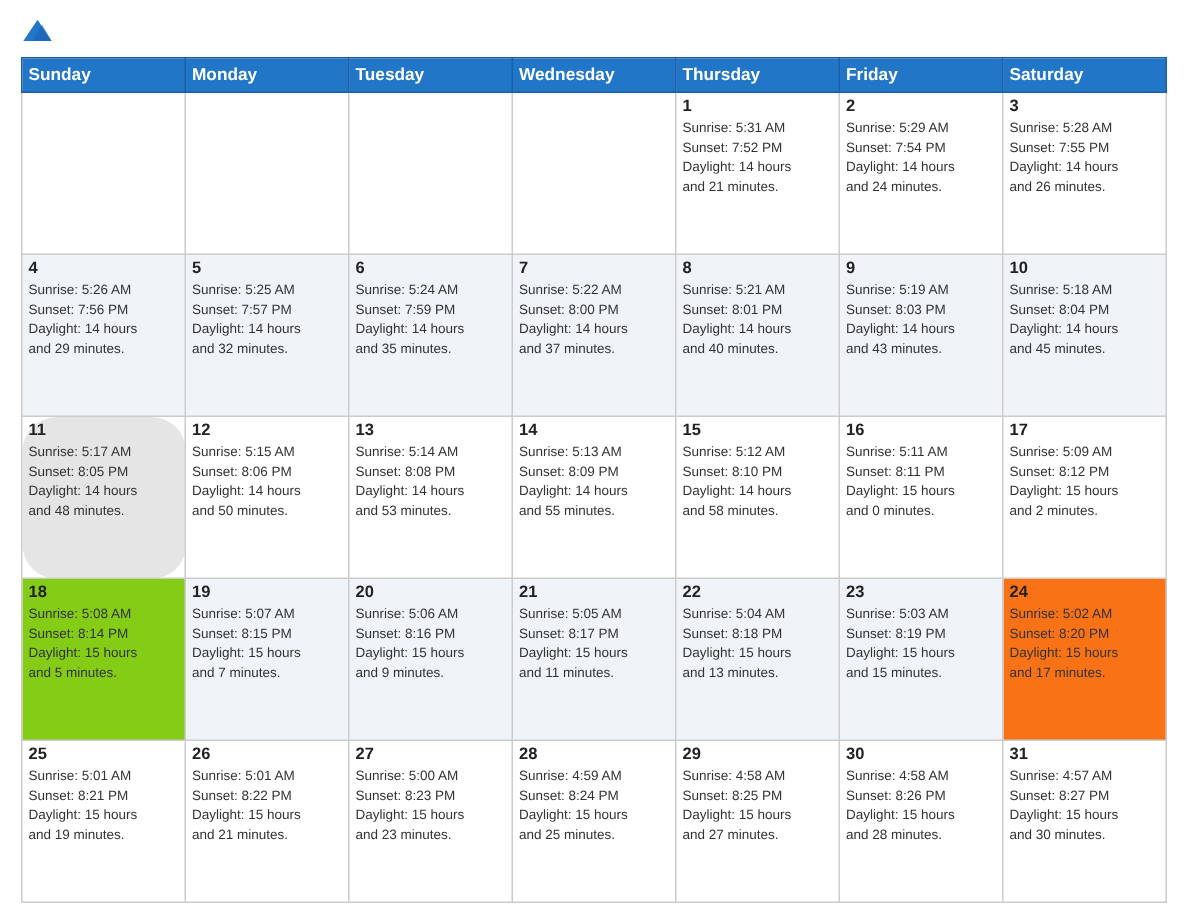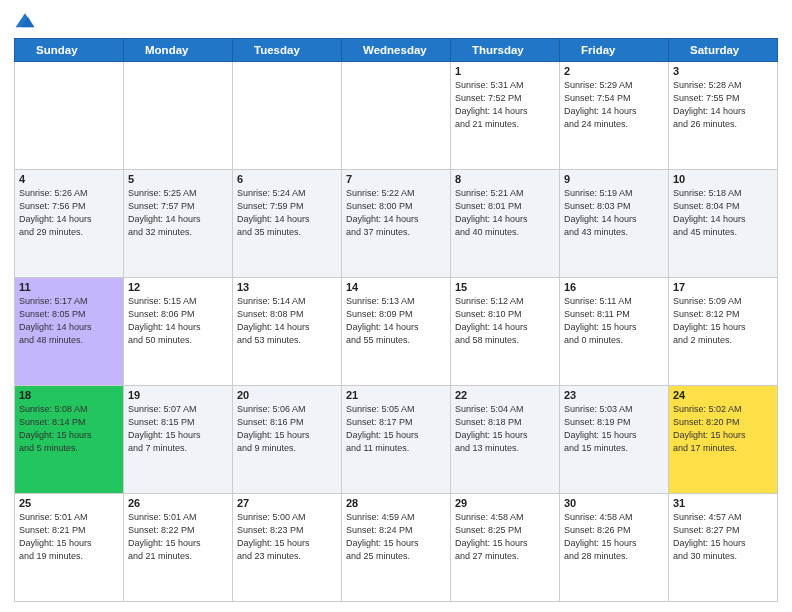--- a/index.html
+++ b/index.html
@@ -67,21 +67,21 @@
       border: 1px solid #bbb;
       border-collapse: collapse;
       width: 100%;
       table-layout: fixed;
     }
     .calendar th {
       background: #2176c7;
       color: #fff;
       font-size: 11.5px;
       font-weight: bold;
-      padding: 5px 21px;
+      padding: 5px 4px;
       text-align: left;
       border: 1px solid #1a5fa8;
     }
     .calendar td {
       vertical-align: top;
       border: 1px solid #ccc;
       padding: 3px 4px;
       font-size: 9.2px;
       color: #333;
       height: 80px;
@@ -185,21 +185,21 @@
           <td style="background: rgb(240, 244, 248);">
             <span class="day-num">9</span>
             <div class="day-info">Sunrise: 5:19 AM<br>Sunset: 8:03 PM<br>Daylight: 14 hours<br>and 43 minutes.</div>
           </td>
           <td style="background: rgb(240, 244, 248);">
             <span class="day-num">10</span>
             <div class="day-info">Sunrise: 5:18 AM<br>Sunset: 8:04 PM<br>Daylight: 14 hours<br>and 45 minutes.</div>
           </td>
         </tr>
         <tr>
-          <td style="background: #c4b5fd;">
+          <td style="background: #e5e5e5; border-radius: 23px;">
             <span class="day-num">11</span>
             <div class="day-info">Sunrise: 5:17 AM<br>Sunset: 8:05 PM<br>Daylight: 14 hours<br>and 48 minutes.</div>
           </td>
           <td style="background: rgb(255, 255, 255);">
             <span class="day-num">12</span>
             <div class="day-info">Sunrise: 5:15 AM<br>Sunset: 8:06 PM<br>Daylight: 14 hours<br>and 50 minutes.</div>
           </td>
           <td style="background: rgb(255, 255, 255);">
             <span class="day-num">13</span>
             <div class="day-info">Sunrise: 5:14 AM<br>Sunset: 8:08 PM<br>Daylight: 14 hours<br>and 53 minutes.</div>
@@ -215,21 +215,21 @@
           <td style="background: rgb(255, 255, 255);">
             <span class="day-num">16</span>
             <div class="day-info">Sunrise: 5:11 AM<br>Sunset: 8:11 PM<br>Daylight: 15 hours<br>and 0 minutes.</div>
           </td>
           <td style="background: rgb(255, 255, 255); margin-top: 44px;">
             <span class="day-num">17</span>
             <div class="day-info">Sunrise: 5:09 AM<br>Sunset: 8:12 PM<br>Daylight: 15 hours<br>and 2 minutes.</div>
           </td>
         </tr>
         <tr>
-          <td style="background: #22c55e; margin-top: 24px;">
+          <td style="background: #84cc16; margin-top: 24px;">
             <span class="day-num">18</span>
             <div class="day-info">Sunrise: 5:08 AM<br>Sunset: 8:14 PM<br>Daylight: 15 hours<br>and 5 minutes.</div>
           </td>
           <td style="background: rgb(240, 244, 248);">
             <span class="day-num">19</span>
             <div class="day-info">Sunrise: 5:07 AM<br>Sunset: 8:15 PM<br>Daylight: 15 hours<br>and 7 minutes.</div>
           </td>
           <td style="background: rgb(240, 244, 248);">
             <span class="day-num">20</span>
             <div class="day-info">Sunrise: 5:06 AM<br>Sunset: 8:16 PM<br>Daylight: 15 hours<br>and 9 minutes.</div>
@@ -239,21 +239,21 @@
             <div class="day-info">Sunrise: 5:05 AM<br>Sunset: 8:17 PM<br>Daylight: 15 hours<br>and 11 minutes.</div>
           </td>
           <td style="background: rgb(240, 244, 248);">
             <span class="day-num">22</span>
             <div class="day-info">Sunrise: 5:04 AM<br>Sunset: 8:18 PM<br>Daylight: 15 hours<br>and 13 minutes.</div>
           </td>
           <td style="background: rgb(240, 244, 248);">
             <span class="day-num">23</span>
             <div class="day-info">Sunrise: 5:03 AM<br>Sunset: 8:19 PM<br>Daylight: 15 hours<br>and 15 minutes.</div>
           </td>
-          <td style="background: #fde047;">
+          <td style="background: #f97316;">
             <span class="day-num">24</span>
             <div class="day-info">Sunrise: 5:02 AM<br>Sunset: 8:20 PM<br>Daylight: 15 hours<br>and 17 minutes.</div>
           </td>
         </tr>
         <tr>
           <td style="background: rgb(255, 255, 255); border-radius: 30px;">
             <span class="day-num">25</span>
             <div class="day-info">Sunrise: 5:01 AM<br>Sunset: 8:21 PM<br>Daylight: 15 hours<br>and 19 minutes.</div>
           </td>
           <td style="background: rgb(255, 255, 255); margin-top: 40px;">

